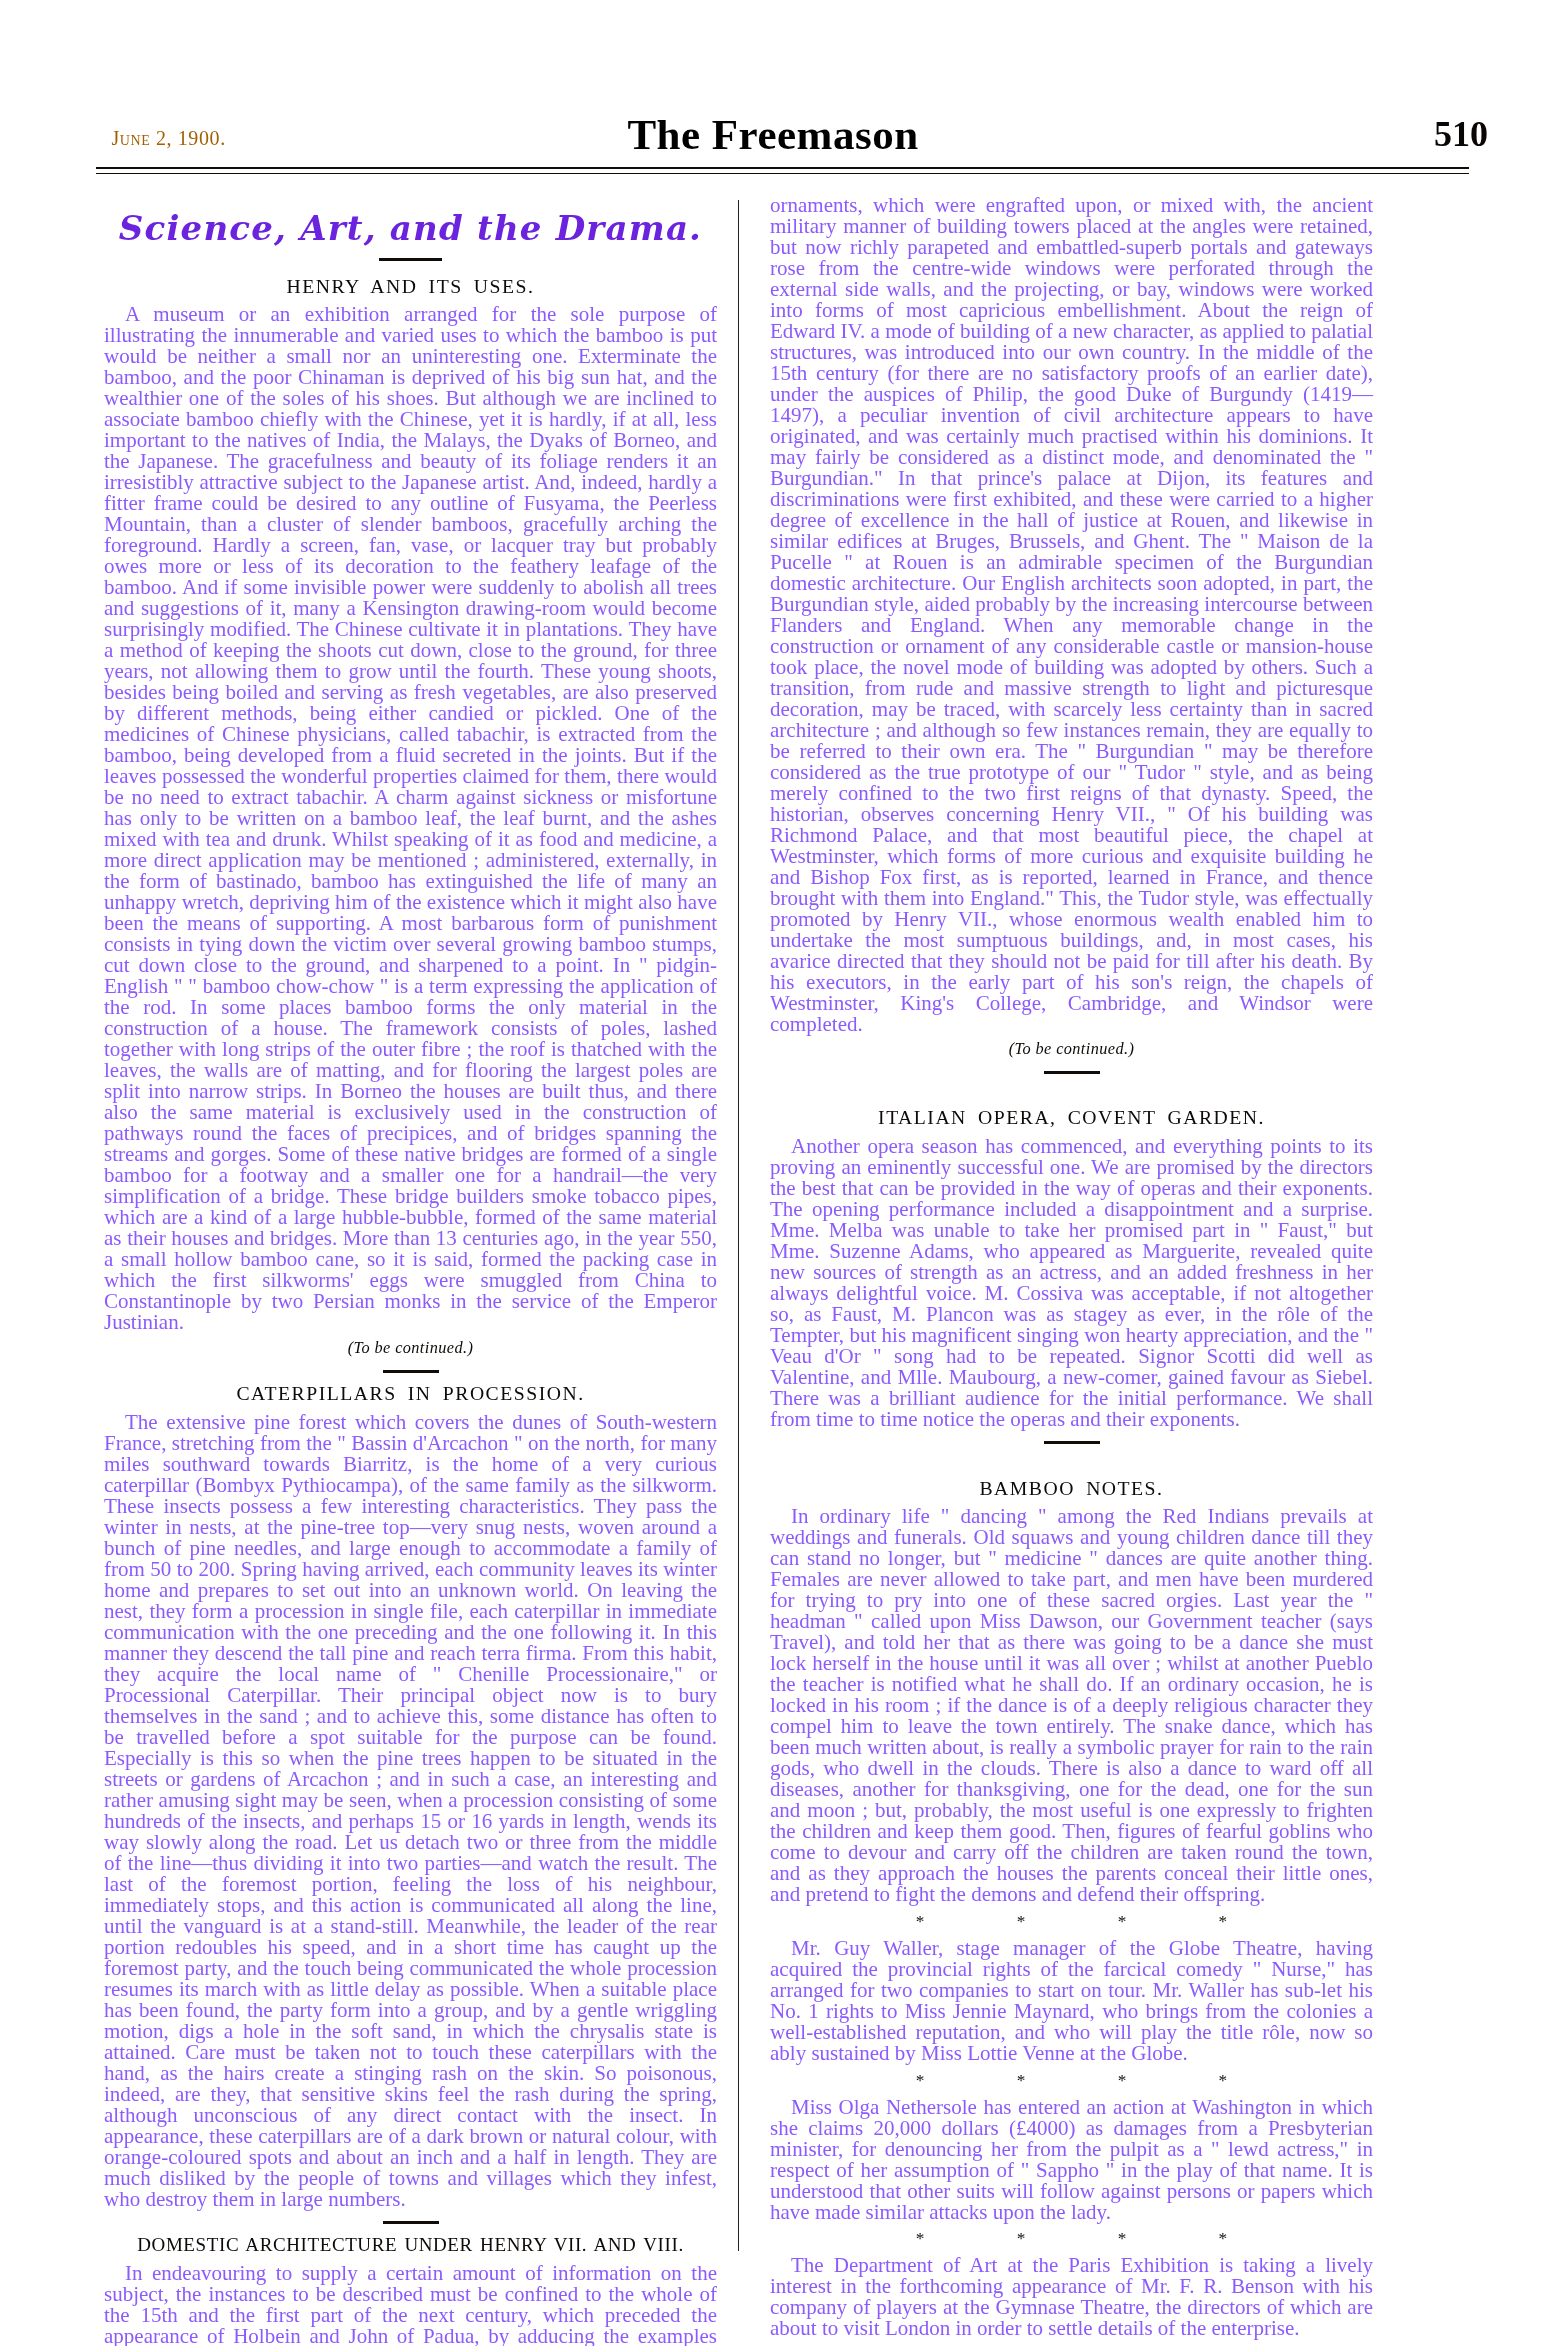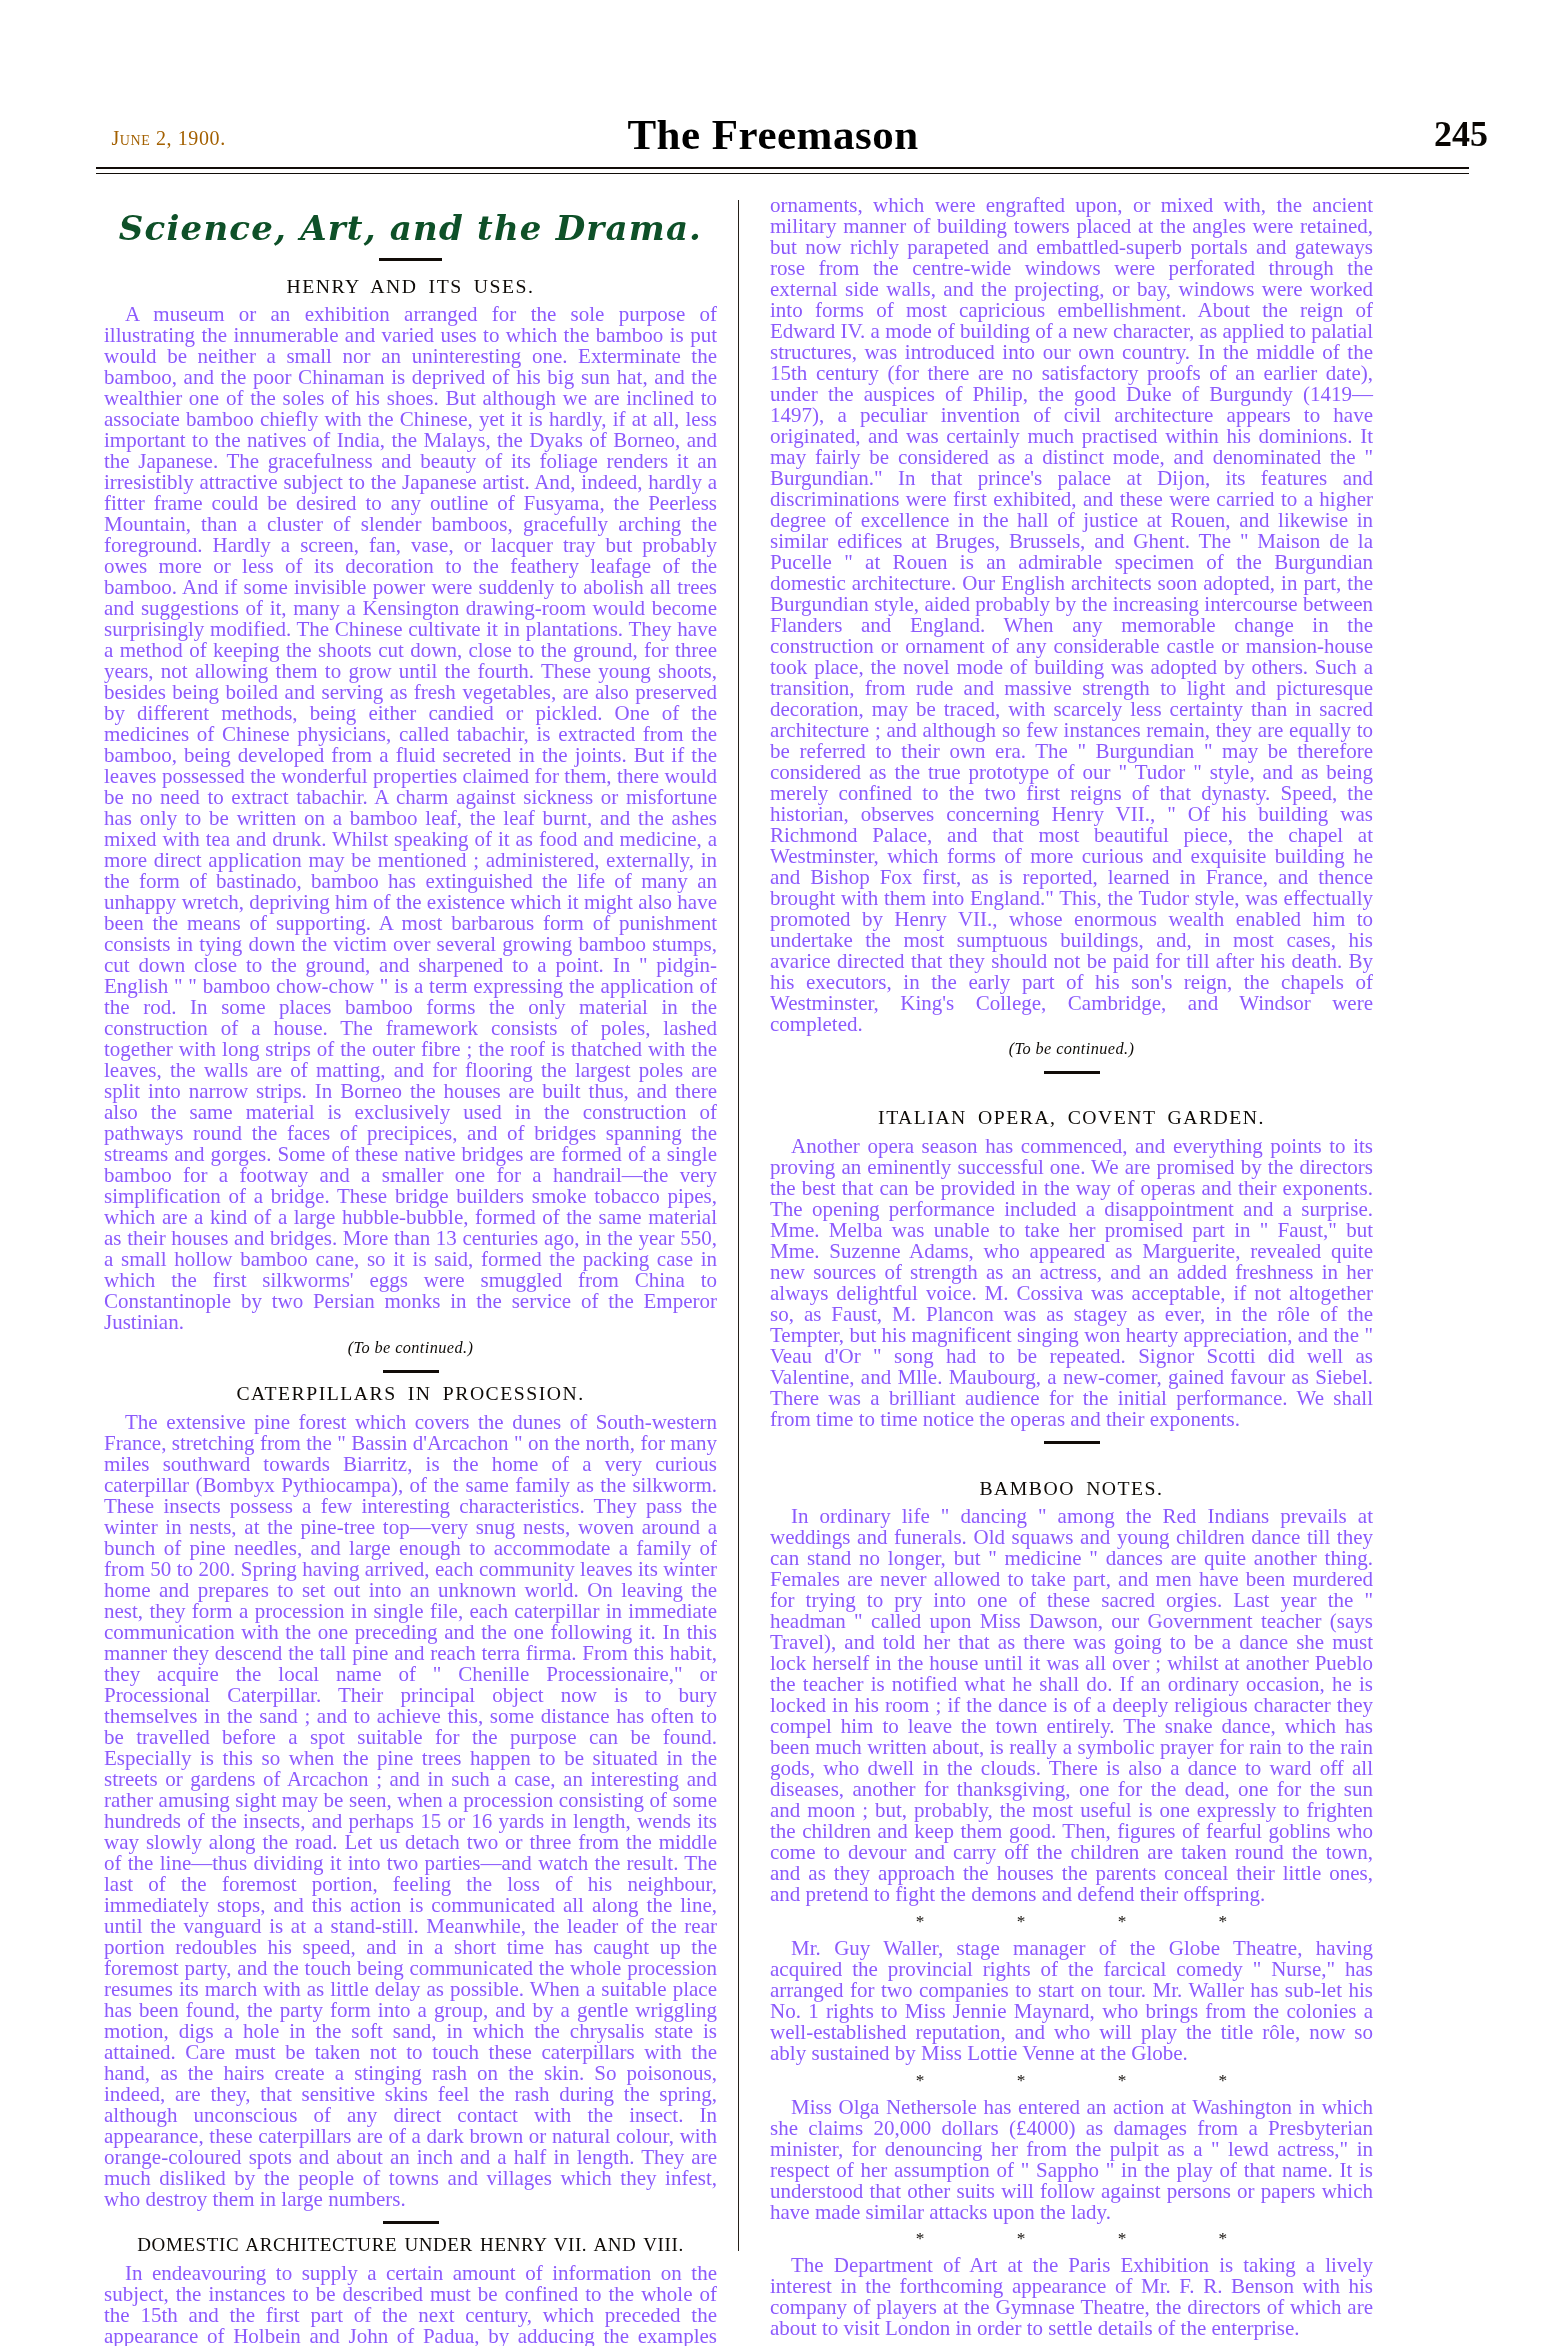--- a/index.html
+++ b/index.html
@@ -93,21 +93,21 @@
   }
 
   
   .section-head {
     text-align: center;
     font-family: "DejaVu Serif", "Liberation Serif", serif;
     font-weight: 700;
     font-size: 33px;
     letter-spacing: 0.5px;
     margin: 13.4px 0 5.8px 0;
-    color: #14532d;
+    color: #6d28d9;
     font-style: normal;
   }
   .gothic {
     font-family: "DejaVu Serif", serif;
     font-weight: 700;
     font-style: italic;
     font-size: 34px;
     letter-spacing: 1.2px;
   }
   .short-rule {
@@ -169,21 +169,21 @@
   .spacer-md { height: 19px; }
 </style>
 </head>
 <body>
 
 <div class="page">
 
   <div class="masthead">
     <div class="masthead-date">June 2, 1900.</div>
     <div class="masthead-title">The Freemason</div>
-    <div class="masthead-page">245</div>
+    <div class="masthead-page">510</div>
   </div>
   <div class="rule-double"></div>
 
   <div class="columns">
 
     <div class="col col-left">
 
       <div class="section-head gothic">Science, Art, and the Drama.</div>
       <div class="short-rule"></div>
 

